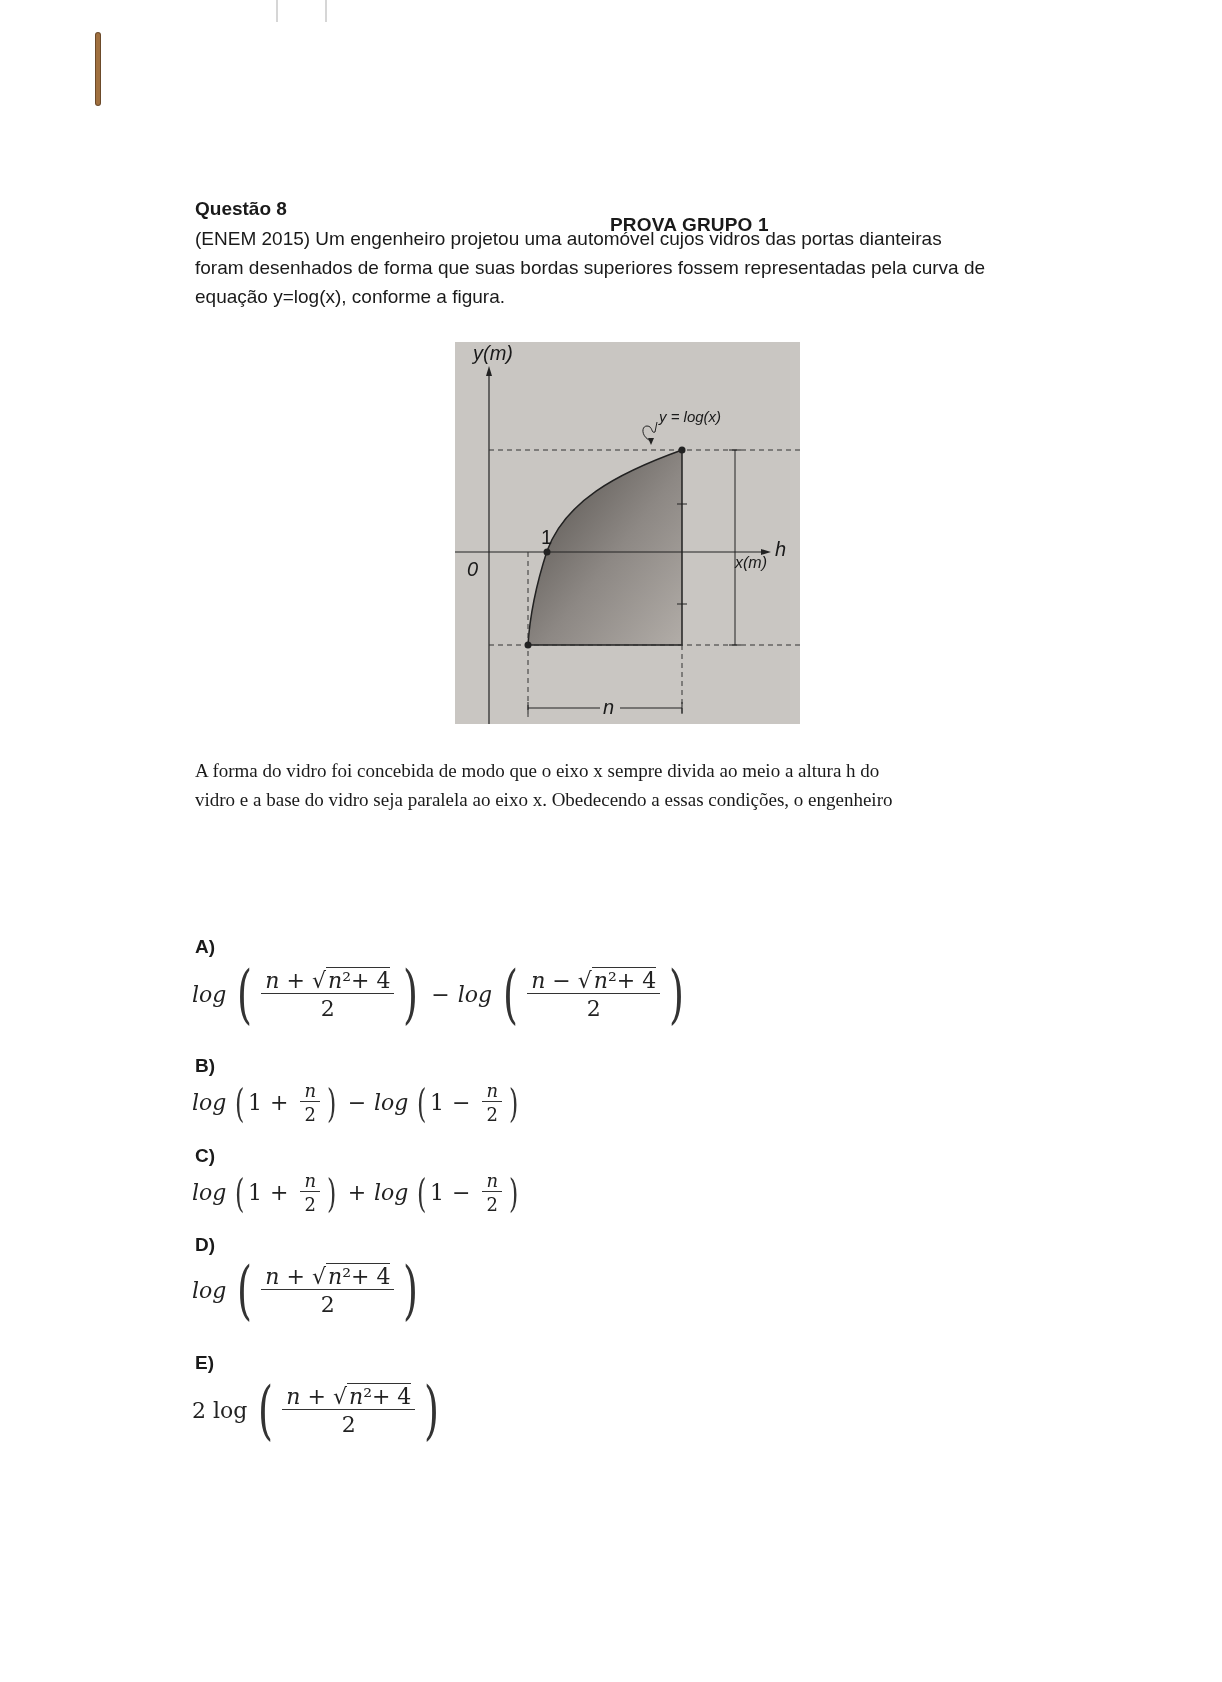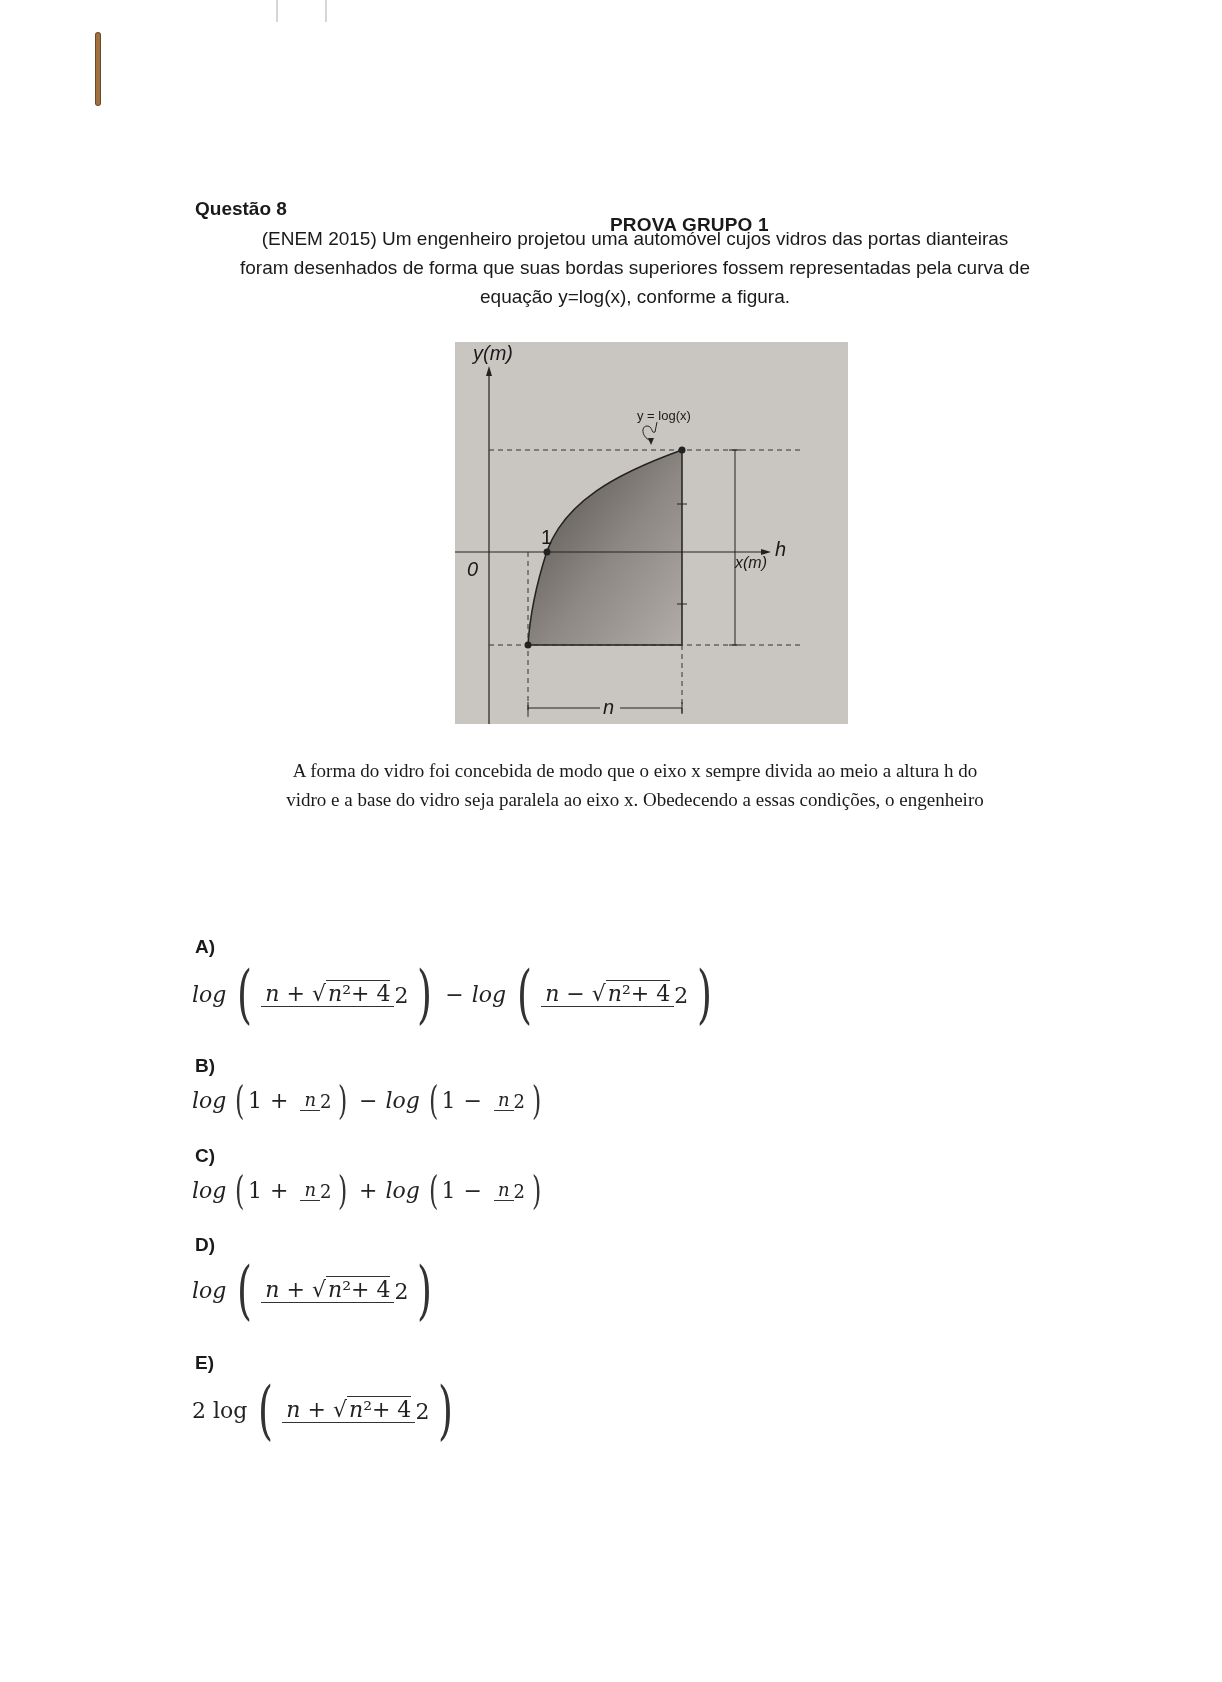--- a/index.html
+++ b/index.html
@@ -3,33 +3,33 @@
 <meta charset="utf-8">
 <style>
   html, body { margin:0; padding:0; }
   body { width:1222px; height:1682px; background:#ffffff; position:relative; overflow:hidden;
          font-family:"Liberation Sans", sans-serif; color:#1a1a1a; }
   .staple { position:absolute; left:96px; top:33px; width:4px; height:72px; background:#a0703f; border-radius:2px;
             box-shadow:0 0 0 1px #6b4a2a; }
   .scanmark { position:absolute; top:0; width:2px; height:22px; background:#bbb; opacity:.6; }
   .title { position:absolute; left:610px; top:168px; font-size:19px; font-weight:bold; letter-spacing:0.2px;margin-top:46px; }
   .qhead { position:absolute; left:195px; top:198px; font-size:19px; font-weight:bold; }
-  .para { position:absolute; left:195px; font-size:19px; line-height:29px; width:880px;text-align:center; }
+  .para { position:absolute; left:195px; font-size:19px; line-height:29px; width:880px; }
   .p1 { top:224px; }
   .p2 { top:756px;font-family:Liberation Serif, serif; }
-  .figure { position:absolute; left:455px; top:342px; width:393px; height:382px; background:#c9c6c2; }
+  .figure { position:absolute; left:455px; top:342px; width:345px; height:382px; background:#c9c6c2; }
   .figure svg { display:block; }
   .opt-label { position:absolute; left:195px; font-size:19px; font-weight:bold; }
   .math { position:absolute; left:192px; font-family:"DejaVu Serif", serif; font-size:22px; color:#222; display:flex; align-items:center; }
   .math .fn { font-style:italic; margin-right:6px; }
   .math .fn.up { font-style:normal; }
   .paren { font-weight:100; color:#333; transform:scaleX(0.6); display:inline-block; line-height:1; }
   .paren.big { font-size:64px; }
   .paren.med { font-size:40px; }
-  .frac { display:inline-flex; flex-direction:row; align-items:center; margin:0 4px; }
+  .frac { display:inline-flex; flex-direction:column; align-items:center; margin:0 4px; }
   .frac .num { padding:0 4px; border-bottom:1.5px solid #333; white-space:nowrap; }
   .frac .den { padding-top:2px; }
   .frac.small { font-size:18px; }
   .var { font-style:italic; }
   .sqrt { border-top:1.5px solid #333; padding-left:2px; }
   .op { margin:0 8px; }
 </style>
 </head>
 <body>
 
@@ -85,21 +85,21 @@
     <circle cx="92" cy="210" r="3.5" fill="#222"></circle>
     <circle cx="227" cy="108" r="3.5" fill="#222"></circle>
 
     <path d="M196 99 C 186 95, 186 84, 192 84 C 198 84, 196 92, 200 90 L 202 80" fill="none" stroke="#222" stroke-width="1"></path>
     <polygon points="196,103 193,96 199,96" fill="#222"></polygon>
   </svg>
   <span style="position:absolute;left:18px;top:0px;font-style:italic;font-size:20px;">y(m)</span>
   <span style="position:absolute;left:280px;top:212px;font-style:italic;font-size:16px;">x(m)</span>
   <span style="position:absolute;left:12px;top:216px;font-style:italic;font-size:20px;">0</span>
   <span style="position:absolute;left:86px;top:184px;font-size:20px;">1</span>
-  <span style="position:absolute;left:182px;top:66px;font-size:13px;">y = log(x)</span>
+  <span style="position:absolute;left:204px;top:66px;font-style:italic;font-size:15px;">y = log(x)</span>
   <span style="position:absolute;left:320px;top:196px;font-style:italic;font-size:20px;">h</span>
   <span style="position:absolute;left:148px;top:354px;font-style:italic;font-size:20px;">n</span>
 </div>
 
 <div class="para p2">
   <div>A forma do vidro foi concebida de modo que o eixo x sempre divida ao meio a altura h do</div>
   <div>vidro e a base do vidro seja paralela ao eixo x. Obedecendo a essas condições, o engenheiro</div>
 </div>
 
 <div class="opt-label" style="top:936px">A)</div>

